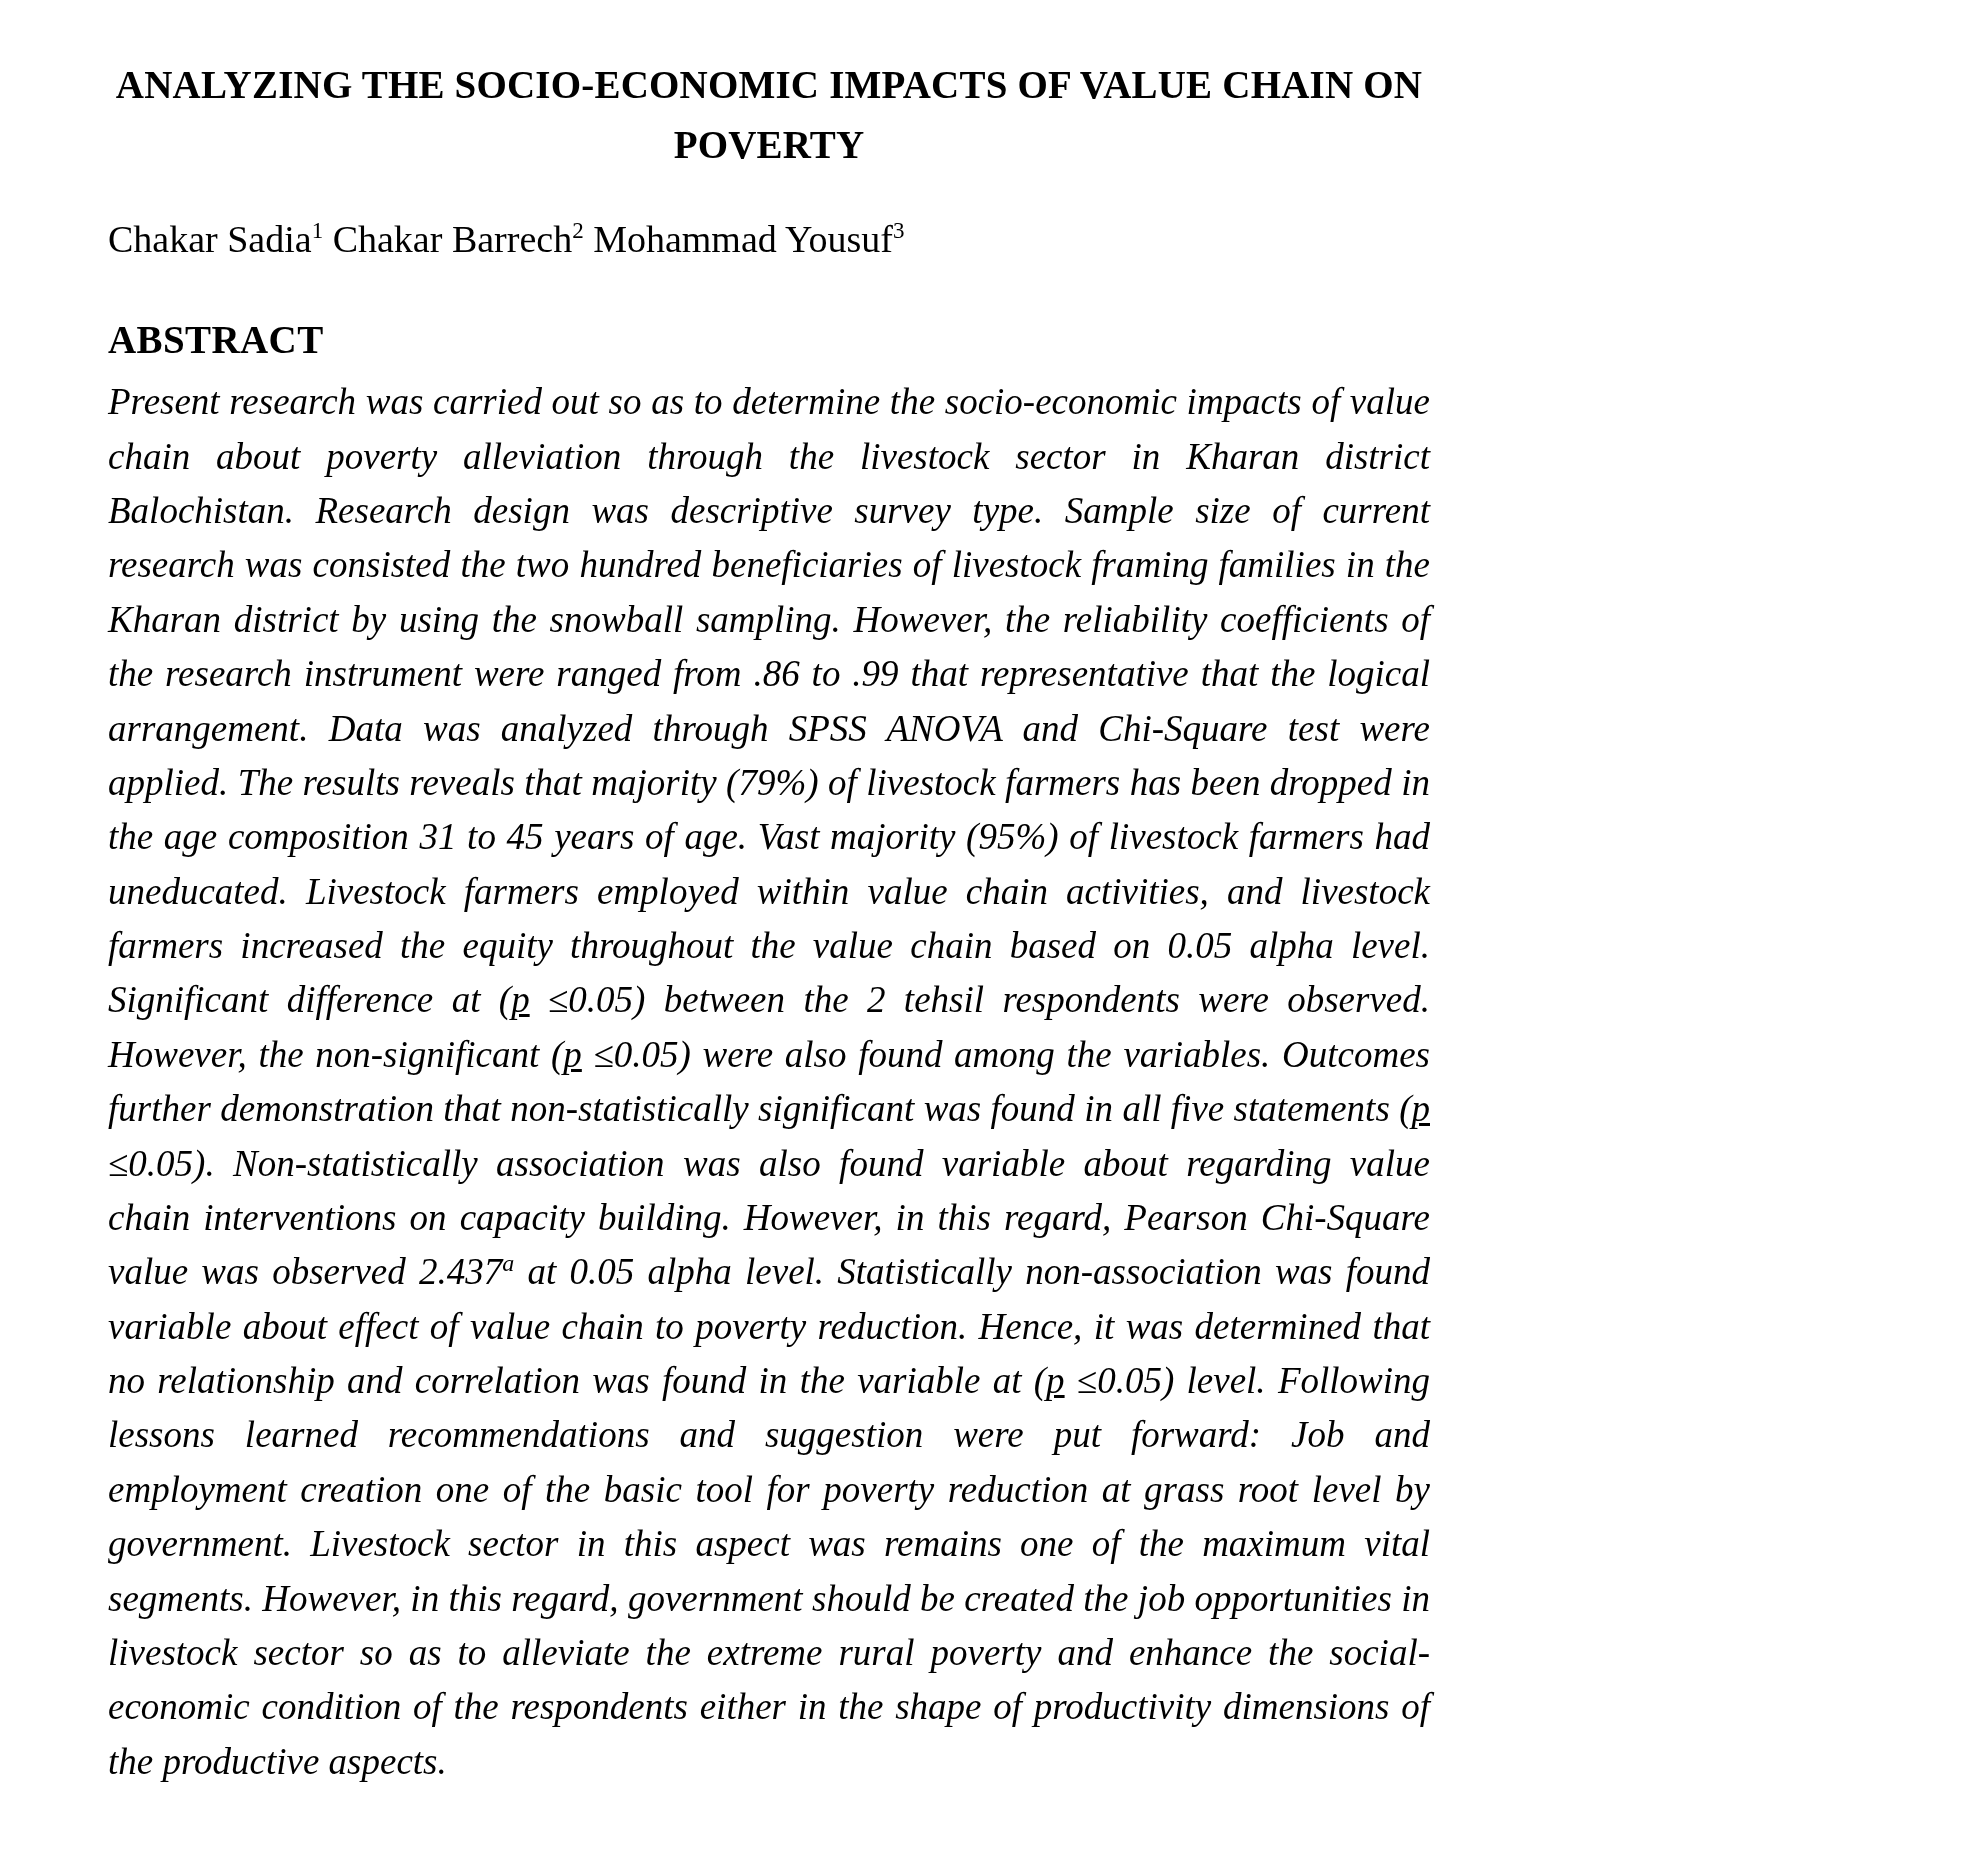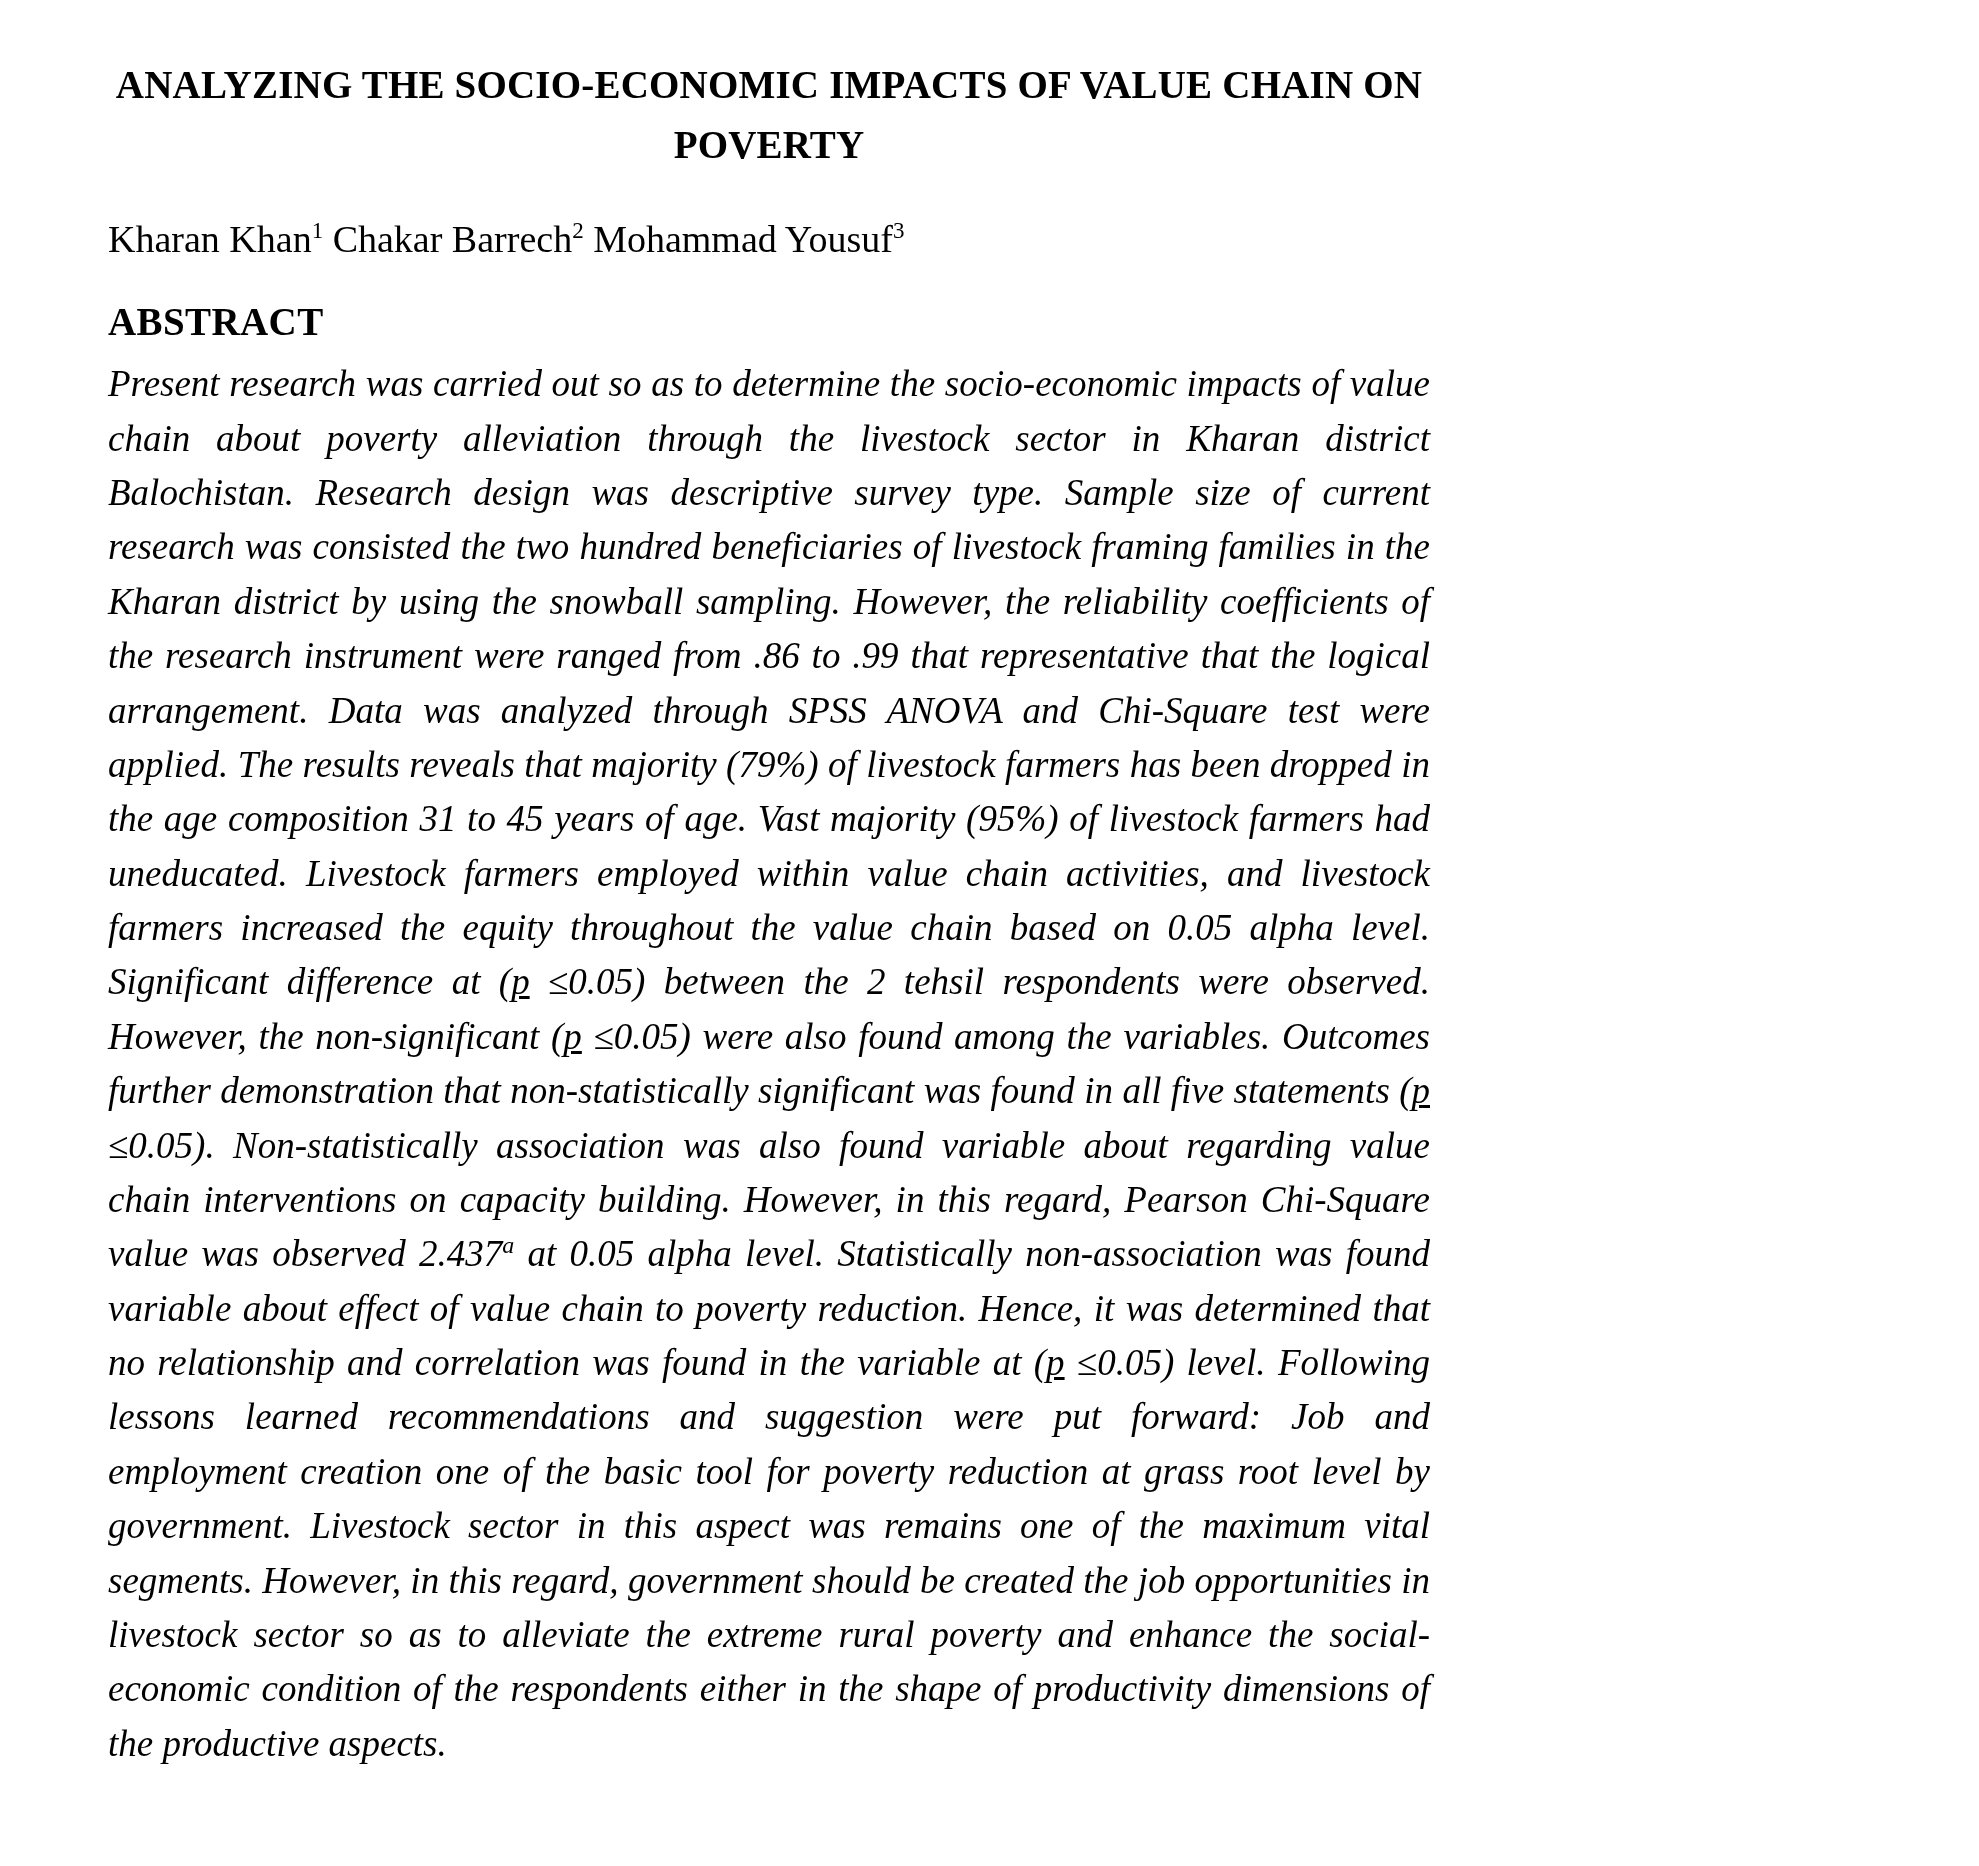--- a/index.html
+++ b/index.html
@@ -38,21 +38,21 @@
     white-space: nowrap;
   }
   .authors sup {
     font-size: 23px;
     vertical-align: super;
     line-height: 0;
   }
   .section-head {
     font-size: 39px;
     font-weight: bold;
-    margin-top: 35px;
+    margin-top: 53px;
     margin-bottom: 9.2px;
     letter-spacing: 0.4px;
   }
   .abstract {
     font-size: 37px;
     font-style: italic;
     text-align: justify;
     text-justify: inter-word;
     line-height: 1.47;
     margin-top: 13px;
@@ -79,21 +79,21 @@
 </head>
 <body>
 
 <div class="page">
 
   <h1 class="title">
     <span>ANALYZING THE SOCIO-ECONOMIC IMPACTS OF VALUE CHAIN ON POVERTY</span>
   </h1>
 
   <div class="authors">
-    <span>Kharan Khan</span><sup>1</sup>
+    <span>Chakar Sadia</span><sup>1</sup>
     <span>Chakar Barrech</span><sup>2</sup>
     <span>Mohammad Yousuf</span><sup>3</sup>
   </div>
 
   <h2 class="section-head">ABSTRACT</h2>
 
   <p class="abstract" id="abstract-body">Present research was carried out so as to determine the socio-economic impacts of value chain about poverty alleviation through the livestock sector in Kharan district Balochistan. Research design was descriptive survey type. Sample size of current research was consisted the two hundred beneficiaries of livestock framing families in the Kharan district by using the snowball sampling. However, the reliability coefficients of the research instrument were ranged from .86 to .99 that representative that the logical arrangement. Data was analyzed through SPSS ANOVA and Chi-Square test were applied. The results reveals that majority (79%) of livestock farmers has been dropped in the age composition 31 to 45 years of age. Vast majority (95%) of livestock farmers had uneducated. Livestock farmers employed within value chain activities, and livestock farmers increased the equity throughout the value chain based on 0.05 alpha level.  Significant difference at (<span class="uline">p</span> ≤0.05) between the 2 tehsil respondents were observed. However, the non-significant (<span class="uline">p</span> ≤0.05) were also found among the variables. Outcomes further demonstration that non-statistically significant was found in all five statements (<span class="uline">p</span> ≤0.05). Non-statistically association was also found variable about regarding value chain interventions on capacity building. However, in this regard, Pearson Chi-Square value was observed 2.437<span class="sup">a</span> at 0.05 alpha level. Statistically non-association was found variable about effect of value chain to poverty reduction. Hence, it was determined that no relationship and correlation was found in the variable at (<span class="uline">p</span> ≤0.05) level. Following lessons learned recommendations and suggestion were put forward: Job and employment creation one of the basic tool for poverty reduction at grass root level by government. Livestock sector in this aspect was remains one of the maximum vital segments. However, in this regard, government should be created the job opportunities in livestock sector so as to alleviate the extreme rural poverty and enhance the social-economic condition of the respondents either in the shape of productivity dimensions of the productive aspects.</p>
 
 
 </div>

